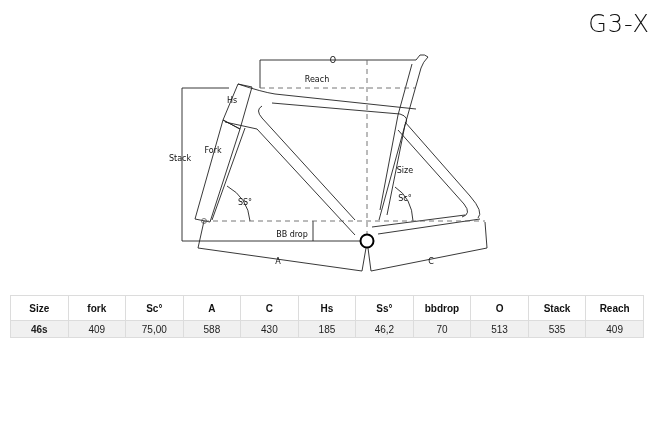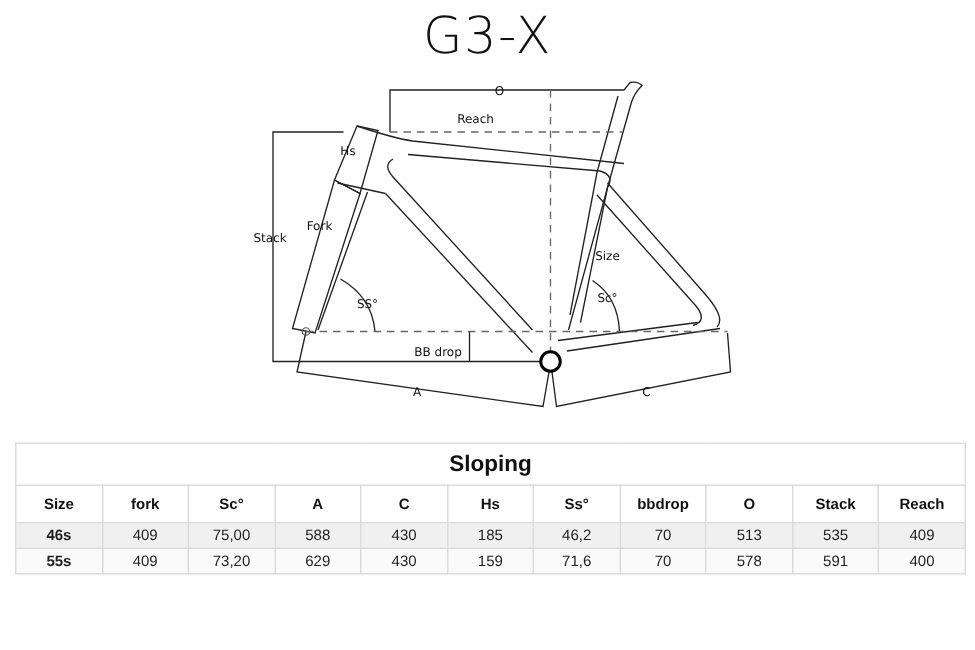--- a/index.html
+++ b/index.html
@@ -1,20 +1,20 @@
 <!DOCTYPE html>
 <html><head>
 <meta charset="utf-8">
 <style>
   * { box-sizing: border-box; margin: 0; padding: 0; }
   html, body { width: 650px; height: 433px; background: #ffffff; overflow: hidden; }
   body { position: relative; font-family: "Liberation Sans", sans-serif; color: #111; }
   .title {
-    position: absolute; left: 0; top: 2px; width: 650px; text-align: center;
-    font-family: "DejaVu Sans", sans-serif; font-size: 34px; font-weight: 300;
+    position: absolute; left: 0; top: 2px; width: 650px; text-align: right;
+    font-family: "DejaVu Sans", sans-serif; font-size: 24px; font-weight: 300;
     letter-spacing: 1px; color: #111; line-height: 44px;
   }
   svg.diagram { position: absolute; left: 0; top: 0; width: 650px; height: 295px; }
   .lbl { font-family: "DejaVu Sans", sans-serif; font-size: 8px; fill: #111; }
   .geo-table {
     position: absolute; left: 10px; top: 295px; width: 634px;
     border-collapse: collapse; font-size: 10px; table-layout: fixed;
   }
   .geo-table td, .geo-table th {
     border: 1px solid #dcdcdc; text-align: center; padding: 0; color: #222;
@@ -83,23 +83,20 @@
   <text class="lbl" x="405" y="173" text-anchor="middle">Size</text>
   <text class="lbl" x="245" y="205" text-anchor="middle">SS°</text>
   <text class="lbl" x="405" y="201" text-anchor="middle">Sc°</text>
   <text class="lbl" x="292" y="237" text-anchor="middle">BB drop</text>
   <text class="lbl" x="278" y="264" text-anchor="middle">A</text>
   <text class="lbl" x="431" y="264" text-anchor="middle">C</text>
 </svg>
 
 <table class="geo-table">
   <thead>
-    <tr class="caption-row">
-      <th colspan="11">Sloping</th>
-    </tr>
     <tr class="head-row">
       <th>Size</th>
       <th>fork</th>
       <th>Sc°</th>
       <th>A</th>
       <th>C</th>
       <th>Hs</th>
       <th>Ss°</th>
       <th>bbdrop</th>
       <th>O</th>
@@ -114,27 +111,14 @@
       <td>75,00</td>
       <td>588</td>
       <td>430</td>
       <td>185</td>
       <td>46,2</td>
       <td>70</td>
       <td>513</td>
       <td>535</td>
       <td>409</td>
     </tr>
-    <tr>
-      <td class="size-cell">55s</td>
-      <td>409</td>
-      <td>73,20</td>
-      <td>629</td>
-      <td>430</td>
-      <td>159</td>
-      <td>71,6</td>
-      <td>70</td>
-      <td>578</td>
-      <td>591</td>
-      <td>400</td>
-    </tr>
   </tbody>
 </table>
 
 </body></html>

